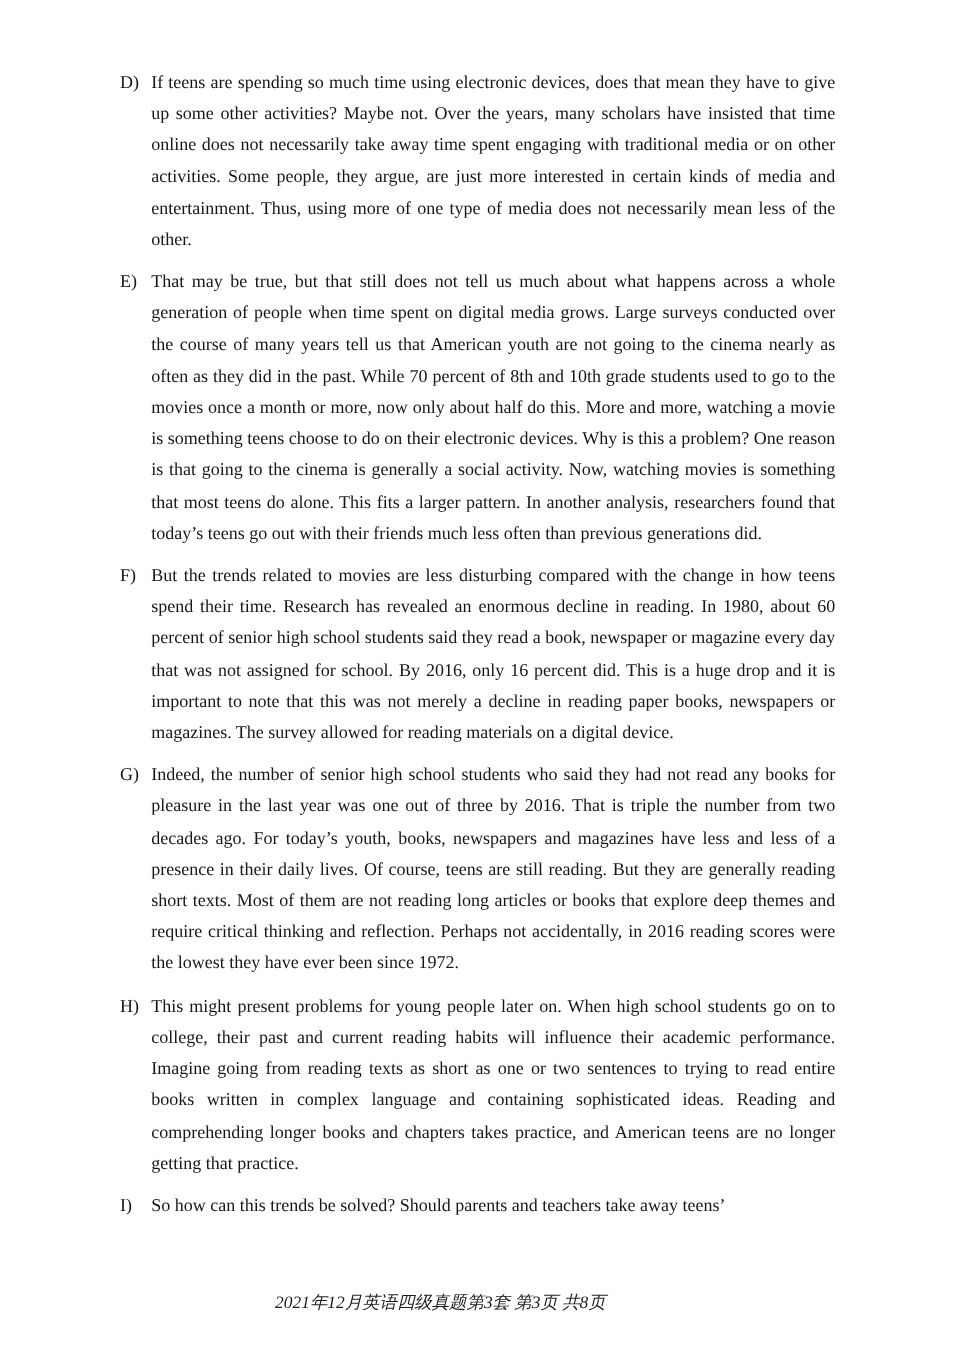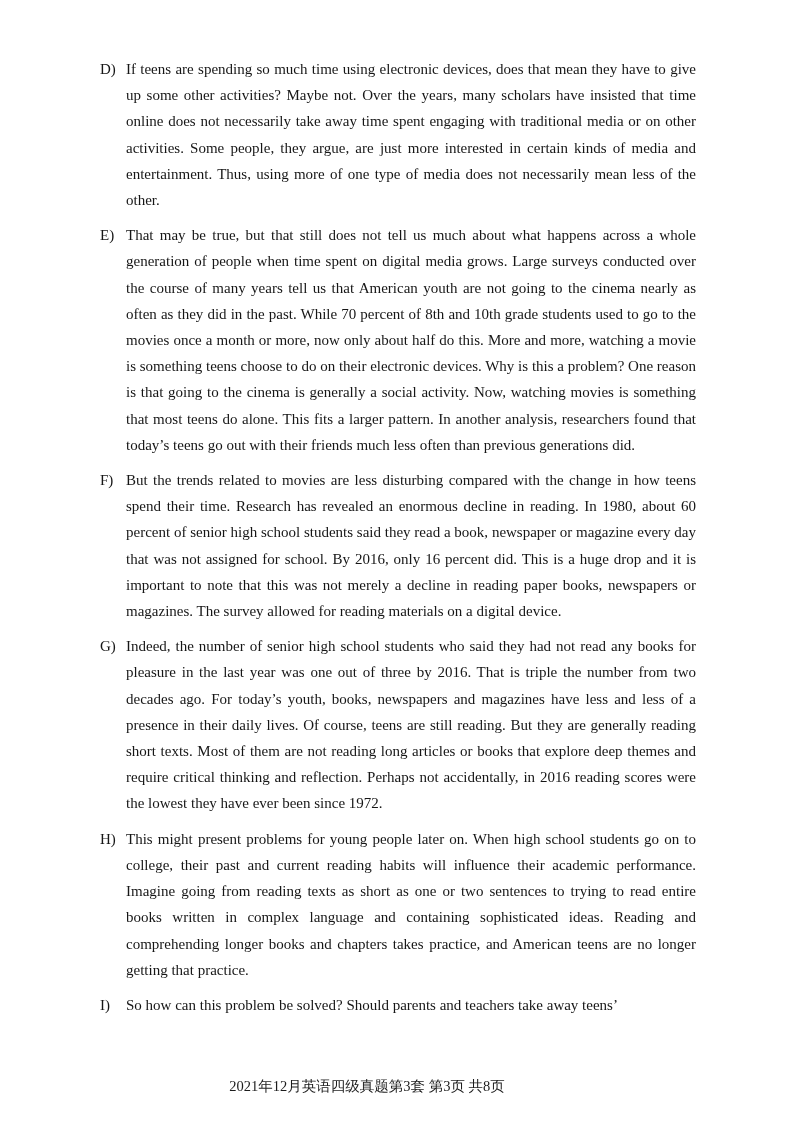--- a/index.html
+++ b/index.html
@@ -43,20 +43,21 @@
   }
   .footer {
     position: absolute;
     left: 0;
     top: 1076px;
     width: 734px;
     text-align: center;
     font-size: 14.5px;
     line-height: 20px;
     color: #1c1c1c;
+    font-style: italic;
   }
 </style>
 </head>
 <body>
 
 <div class="page">
   <div class="content">
 
     <div class="para">
       <span class="para-label">D)</span>
@@ -78,19 +79,19 @@
       <span class="para-text">Indeed, the number of senior high school students who said they had not read any books for pleasure in the last year was one out of three by 2016. That is triple the number from two decades ago. For today’s youth, books, newspapers and magazines have less and less of a presence in their daily lives. Of course, teens are still reading. But they are generally reading short texts. Most of them are not reading long articles or books that explore deep themes and require critical thinking and reflection. Perhaps not accidentally, in 2016 reading scores were the lowest they have ever been since 1972.</span>
     </div>
 
     <div class="para">
       <span class="para-label">H)</span>
       <span class="para-text">This might present problems for young people later on. When high school students go on to college, their past and current reading habits will influence their academic performance. Imagine going from reading texts as short as one or two sentences to trying to read entire books written in complex language and containing sophisticated ideas. Reading and comprehending longer books and chapters takes practice, and American teens are no longer getting that practice.</span>
     </div>
 
     <div class="para">
       <span class="para-label">I)</span>
-      <span class="para-text">So how can this problem be solved? Should parents and teachers take away teens’</span>
+      <span class="para-text">So how can this trends be solved? Should parents and teachers take away teens’</span>
     </div>
 
   </div>
 
   <div class="footer">2021年12月英语四级真题第3套 第3页 共8页</div>
 </div>
 
 </body></html>

